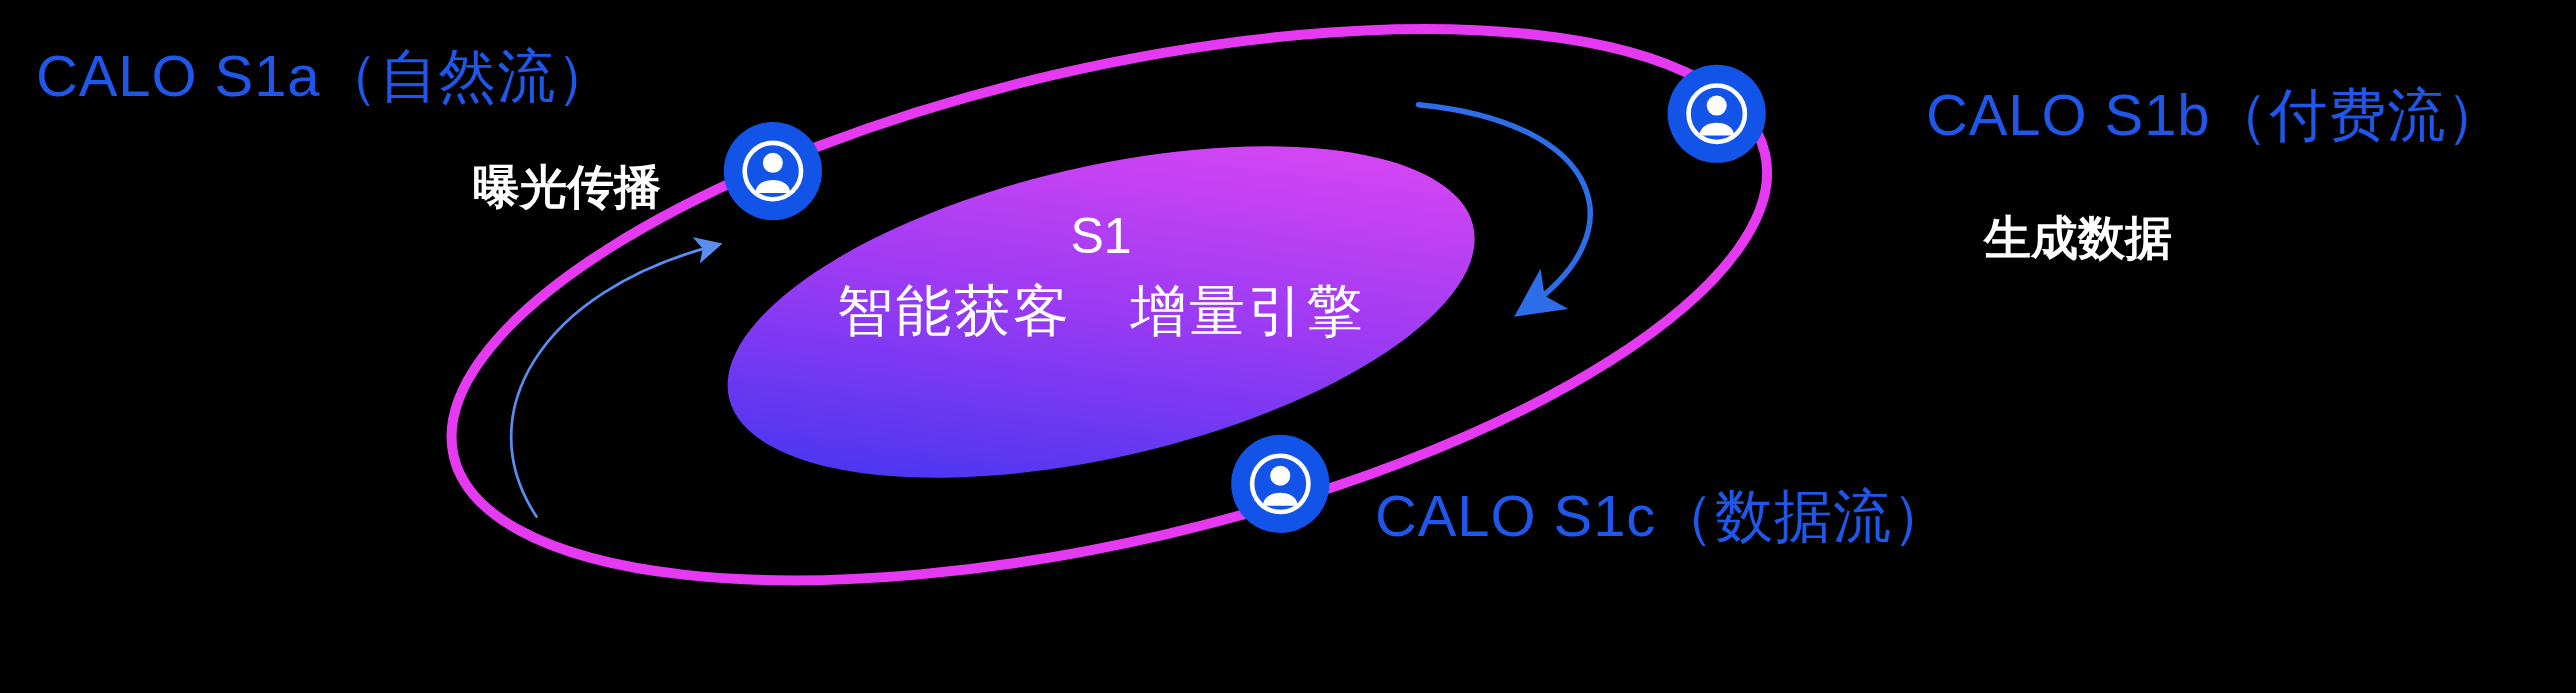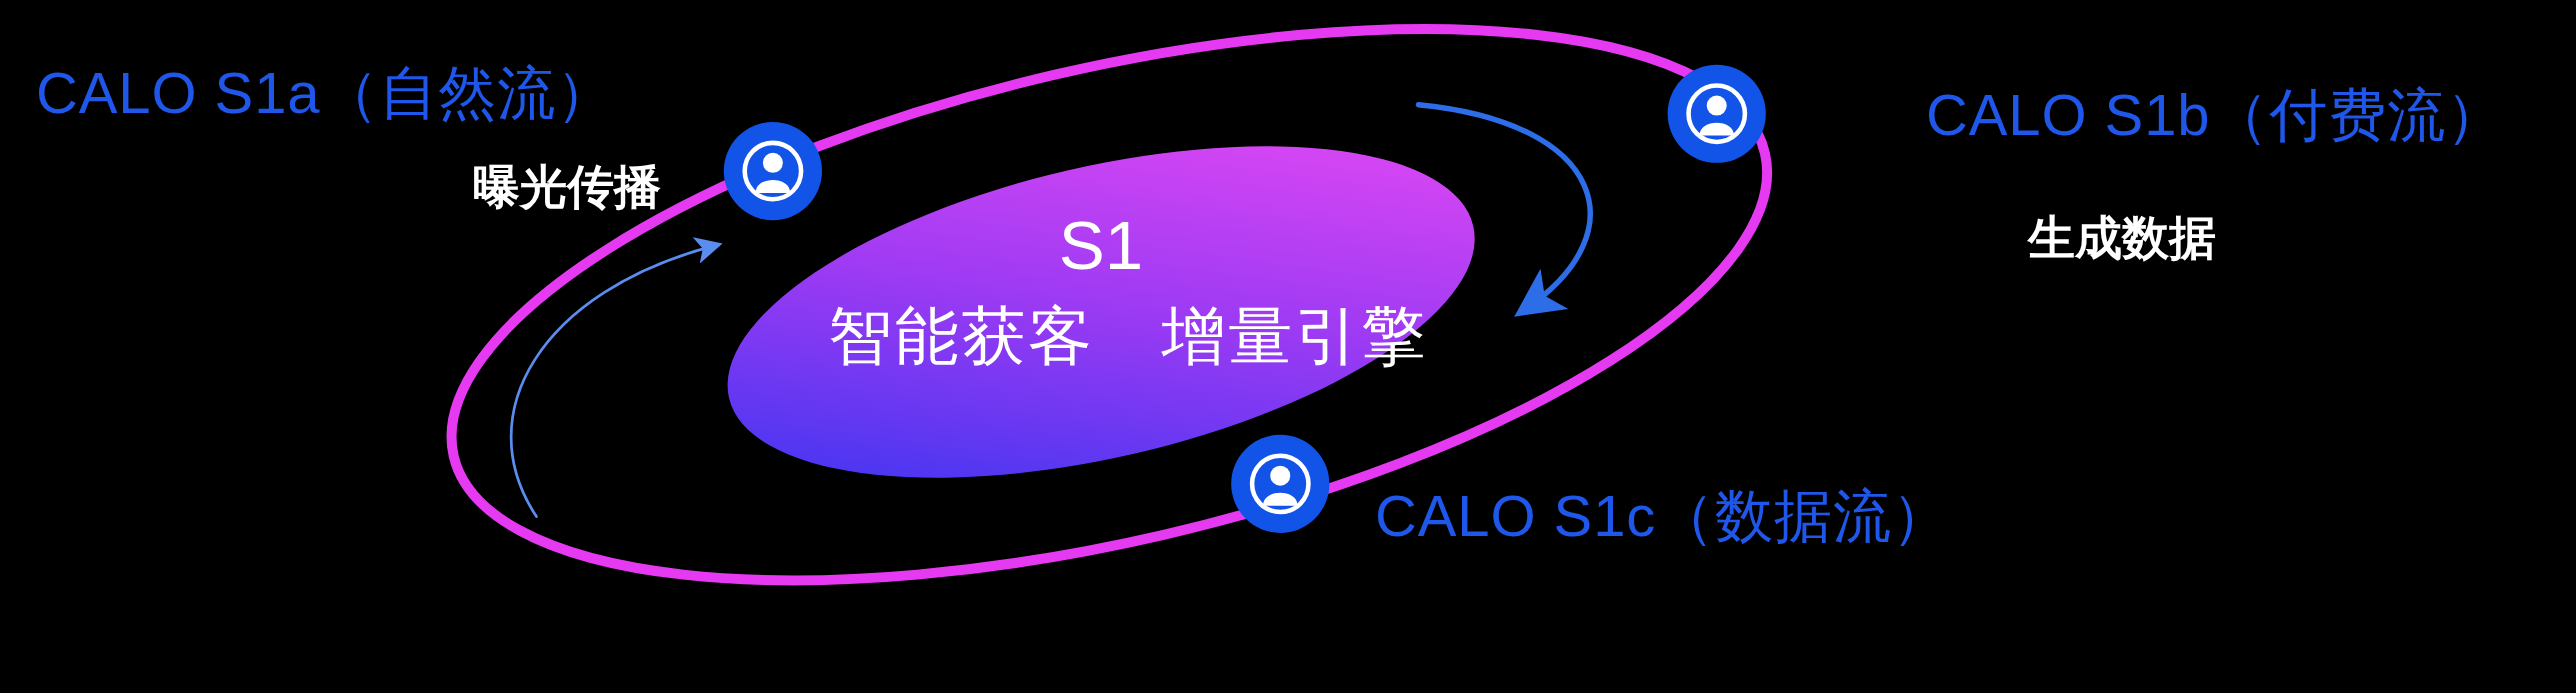--- a/index.html
+++ b/index.html
@@ -66,27 +66,27 @@
   }
   .core-text {
     position: absolute;
     left: 828px;
     top: 211px;
     width: 546px;
     text-align: center;
     color: var(--text-white, #ffffff);
   }
   .core-title {
-    font-size: 69px;
+    font-size: 50px;
     font-weight: 500;
     line-height: 1.0;
   }
   .core-subtitle {
     margin-top: 12.7px;
-    font-size: 64px;
+    font-size: 56px;
     font-weight: 500;
     letter-spacing: 2.7px;
     white-space: nowrap;
   }
 </style>
 </head>
 <body>
 
 <div class="canvas">
 
@@ -138,22 +138,22 @@
         <path class="node-glyph" d="M -19 24 C -19 5 19 5 19 24 Z"></path>
       </g>
     </g>
   </svg>
 
   <div class="core-text">
     <div class="core-title">S1</div>
     <div class="core-subtitle">智能获客　增量引擎</div>
   </div>
 
-  <div class="label" style="left:36px; top:38px;margin-top:17px;">CALO S1a（自然流）</div>
+  <div class="label" style="left:36px; top:38px;">CALO S1a（自然流）</div>
   <div class="sublabel" style="left:473px; top:156px;">曝光传播</div>
 
   <div class="label" style="left:1926px; top:77px;">CALO S1b（付费流）</div>
-  <div class="sublabel" style="left:1984px; top:207px;margin-left:44px;">生成数据</div>
+  <div class="sublabel" style="left:1984px; top:207px;">生成数据</div>
 
   <div class="label" style="left:1375px; top:478px;">CALO S1c（数据流）</div>
 
 </div>
 
 
 </body></html>

